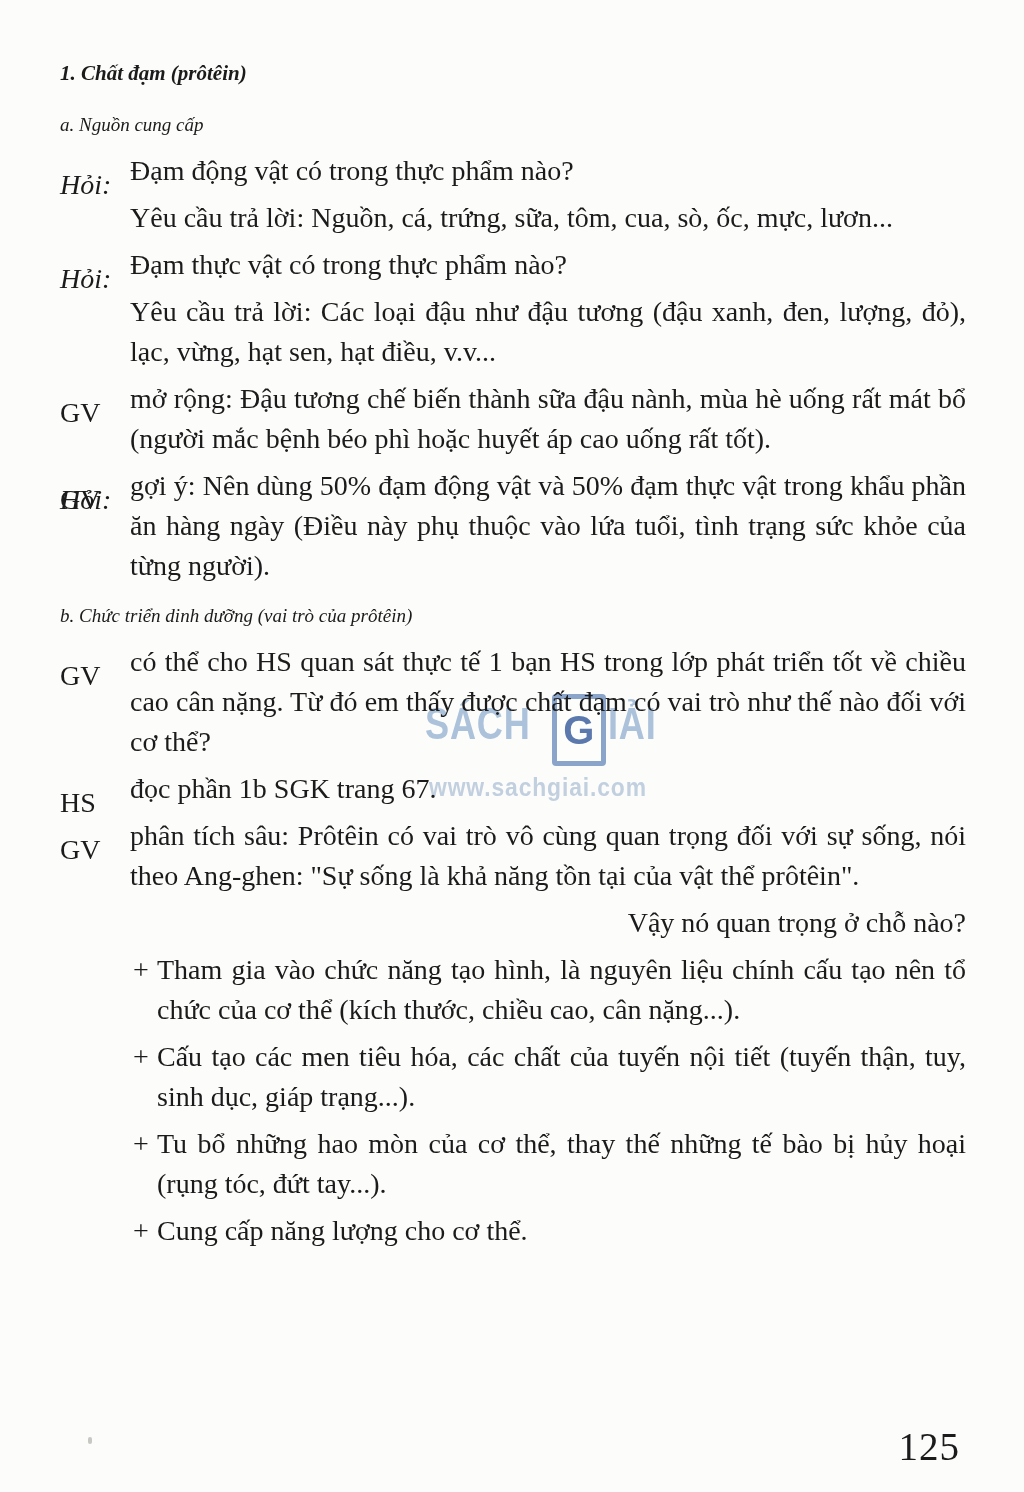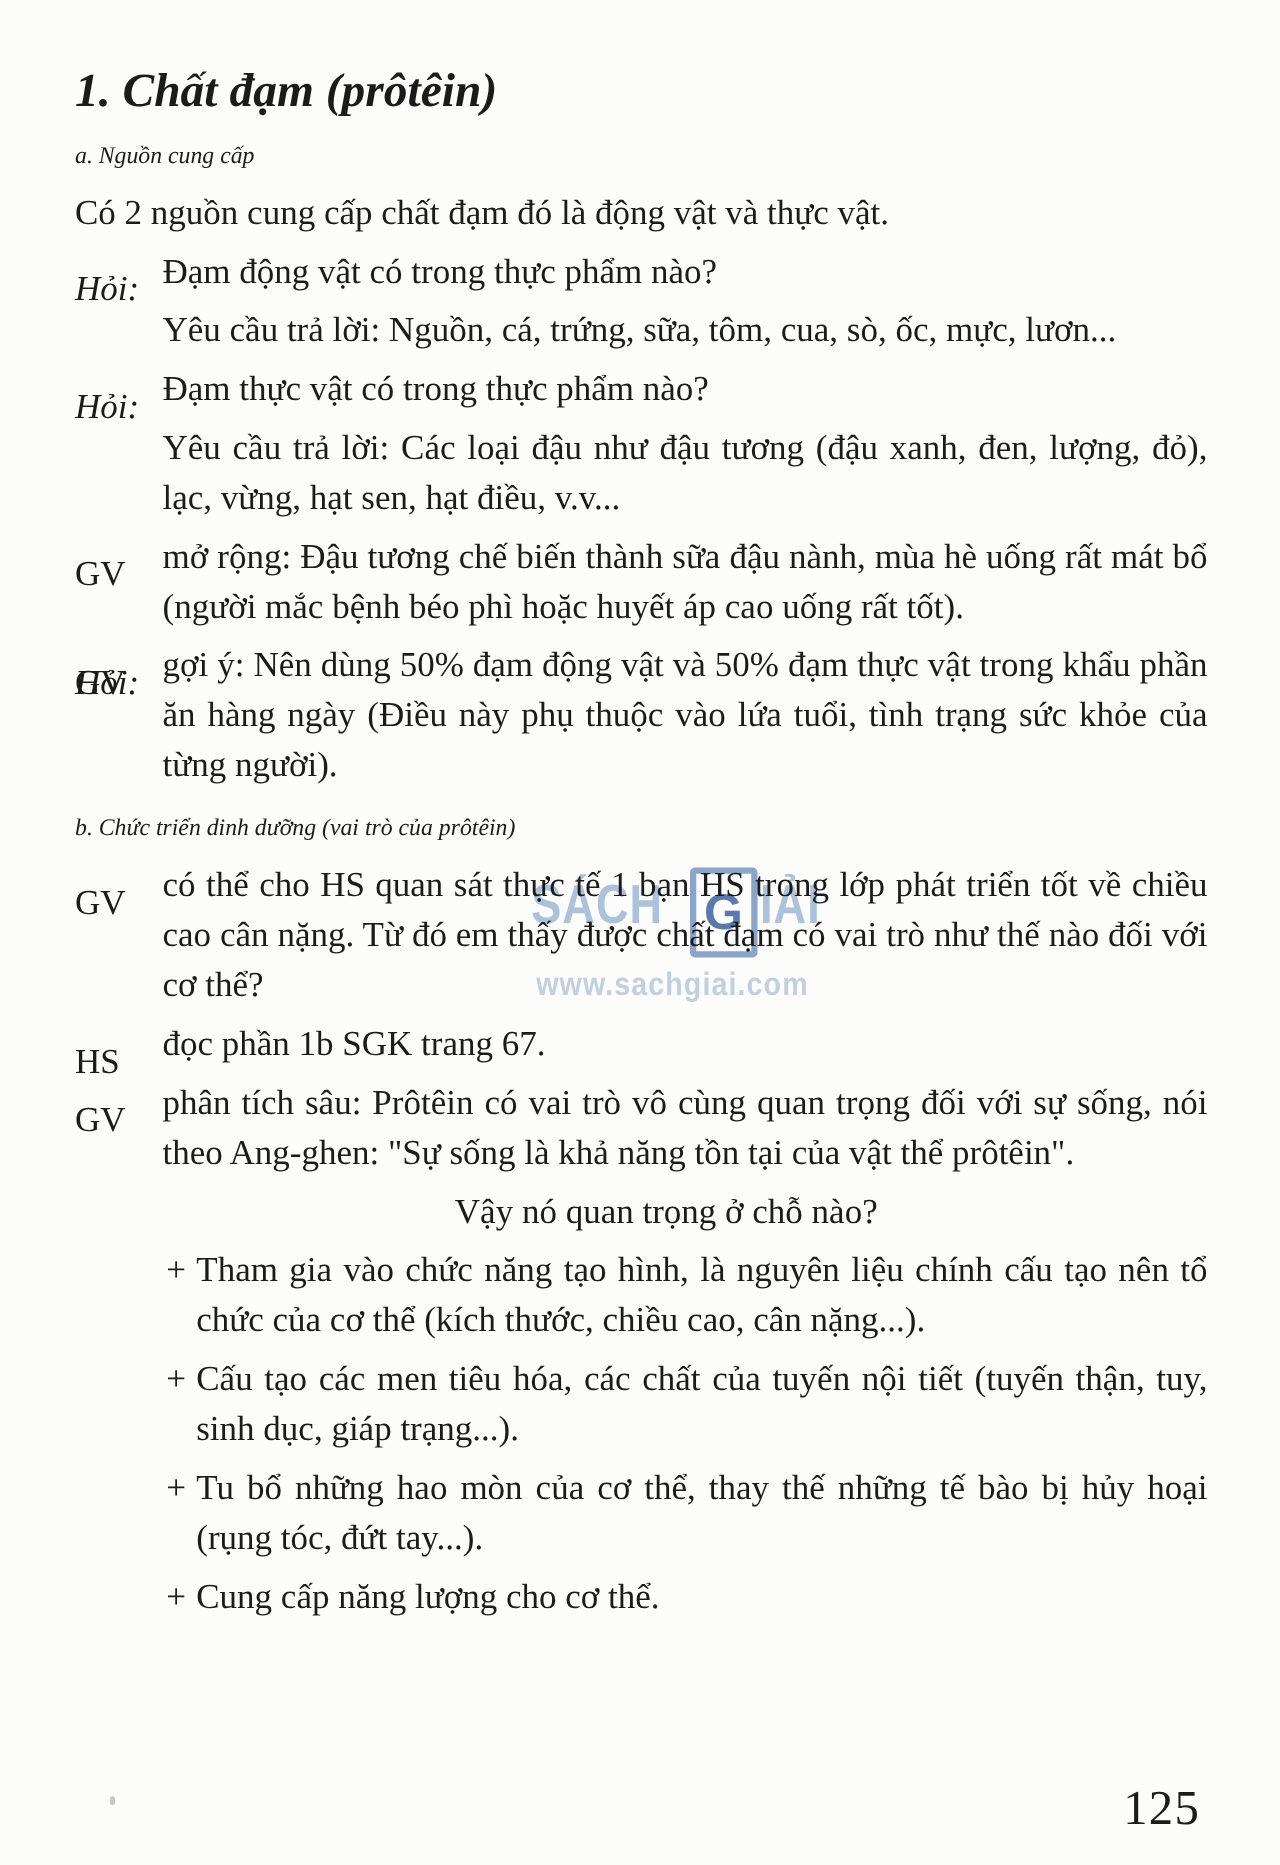--- a/index.html
+++ b/index.html
@@ -35,27 +35,27 @@
     margin-top:6px;margin-left:4px;
     font-size:26px;font-weight:bold;letter-spacing:1px;color:#bccbdd;
     transform:scaleX(.88);transform-origin:left top;opacity:.9;
   }
   
   .content{
     position:absolute;left:60px;top:50px;width:906px;z-index:2;
     font-size:28px;line-height:40px;
   }
   .para{margin:0 0 7px 0;text-align:justify;}
-  .h1{font-weight:bold;font-style:italic;font-size:38px;line-height:46px;margin-bottom:6px;text-align:left;}
+  .h1{font-weight:bold;font-style:italic;font-size:21px;line-height:46px;margin-bottom:6px;text-align:left;}
   .h2{font-style:italic;font-size:19px;line-height:46px;margin-bottom:3px;text-align:left;}
   .labeled{position:relative;padding-left:70px;}
   .label{position:absolute;left:0;top:14px;}
   .label.italic{font-style:italic;}
   .indent{padding-left:70px;}
-  .question{margin-left:40px;text-align:center;}
+  .question{margin-left:40px;text-align:right;}
   .bullet{position:relative;padding-left:97px;}
   .bullet .marker{position:absolute;left:73px;top:0;}
   
   .page-number{
     position:absolute;right:64px;top:1424px;z-index:2;
     font-size:39px;letter-spacing:1px;
   }
   .scan-speck{
     position:absolute;left:88px;top:1437px;width:4px;height:7px;
     background:#9a9a96;opacity:.55;border-radius:2px;z-index:2;
@@ -76,21 +76,20 @@
     </div>
     <div class="wm-url">www.sachgiai.com</div>
   </div>
 
   <div class="content">
 
     <div class="para h1">1. Chất đạm (prôtêin)</div>
 
     <div class="para h2">a. Nguồn cung cấp</div>
 
-    <div class="para">Có 2 nguồn cung cấp chất đạm đó là động vật và thực vật.</div>
 
     <div class="para labeled">
       <span class="label italic">Hỏi:</span>
       <span>Đạm động vật có trong thực phẩm nào?</span>
     </div>
 
     <div class="para indent">Yêu cầu trả lời: Nguồn, cá, trứng, sữa, tôm, cua, sò, ốc, mực, lươn...</div>
 
     <div class="para labeled">
       <span class="label italic">Hỏi:</span>

